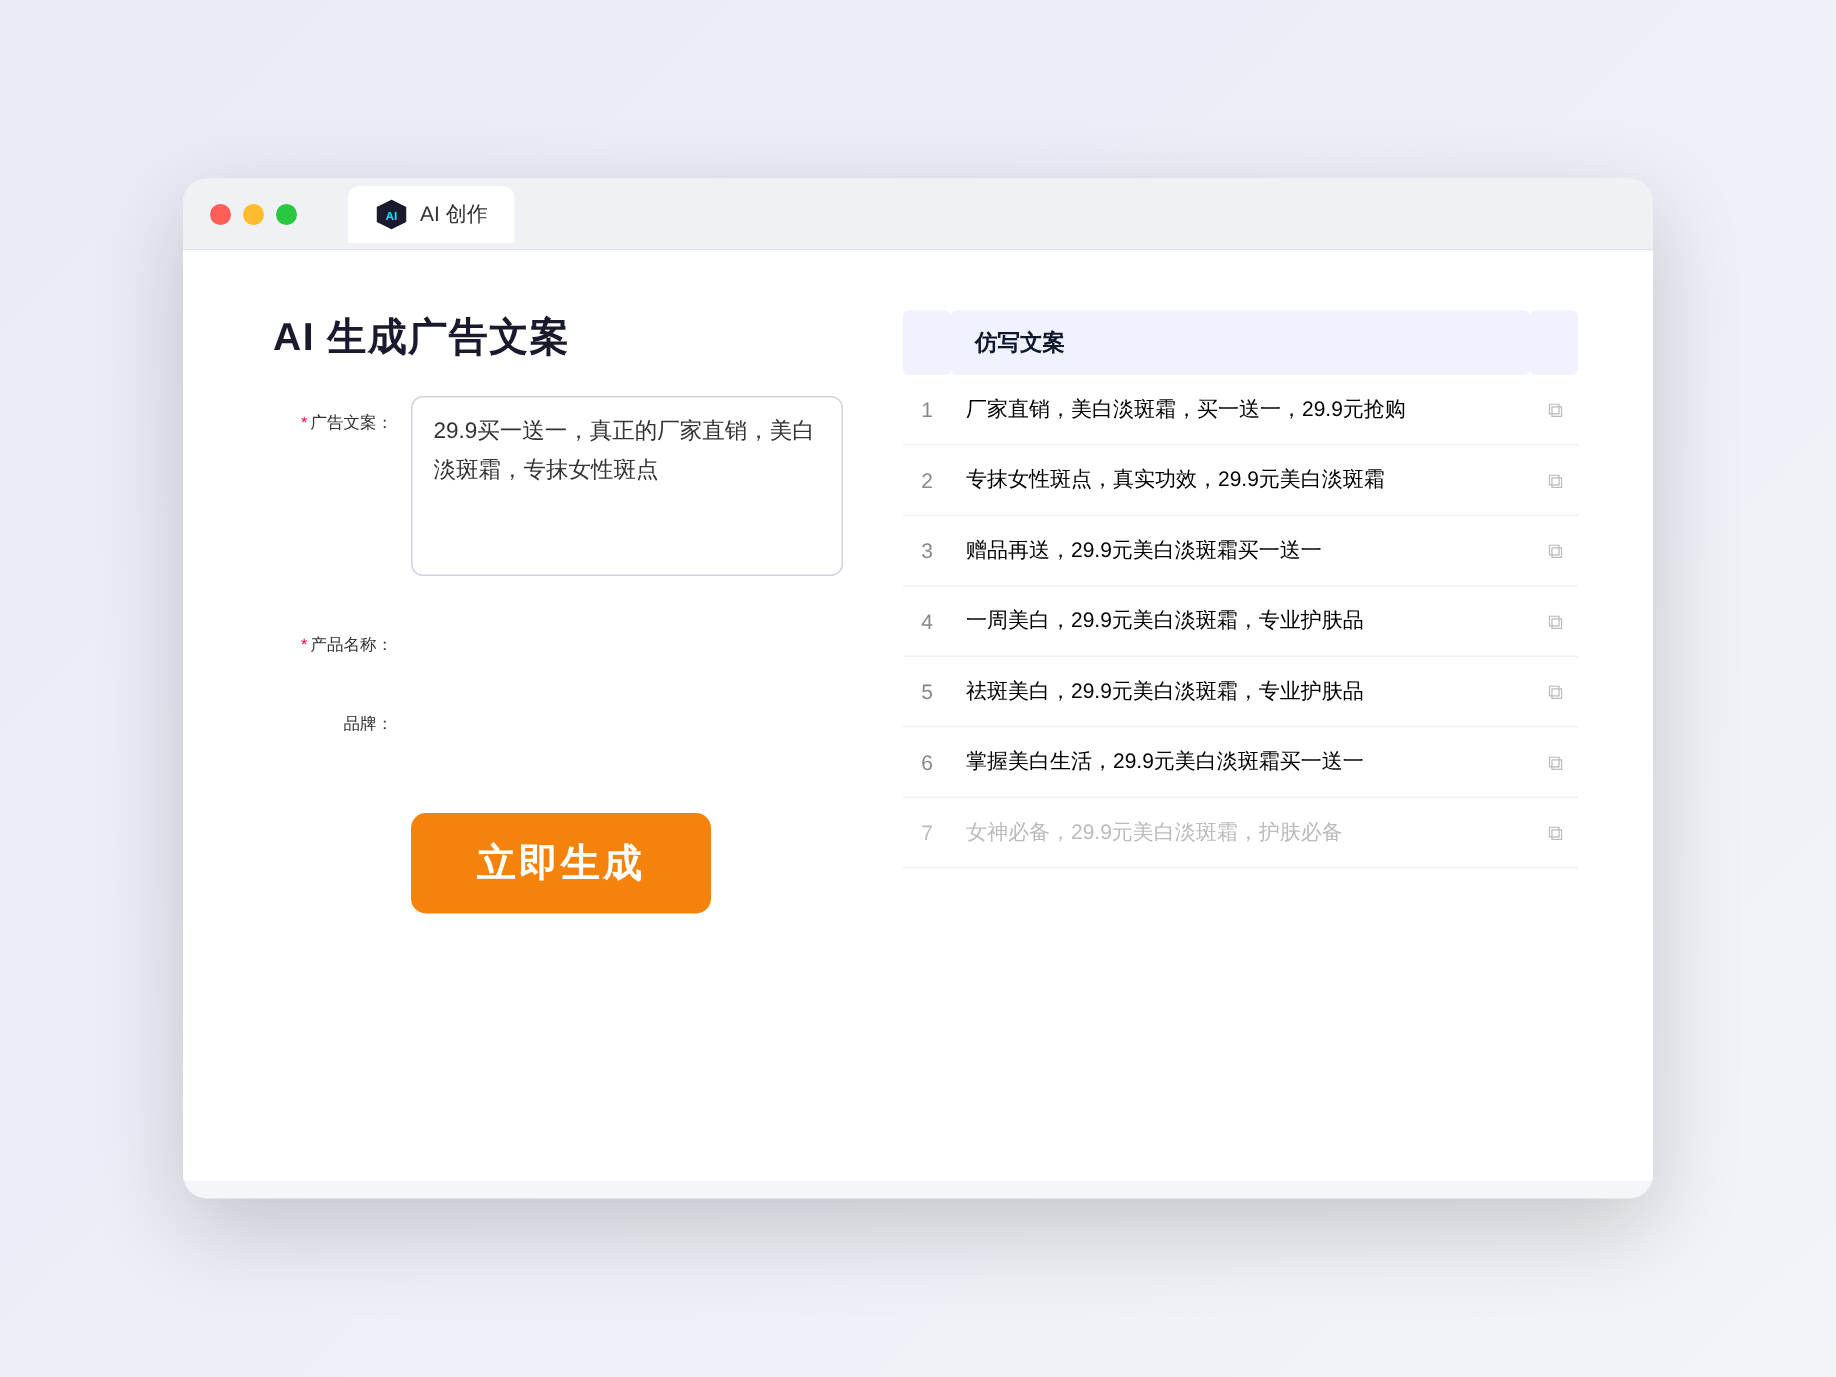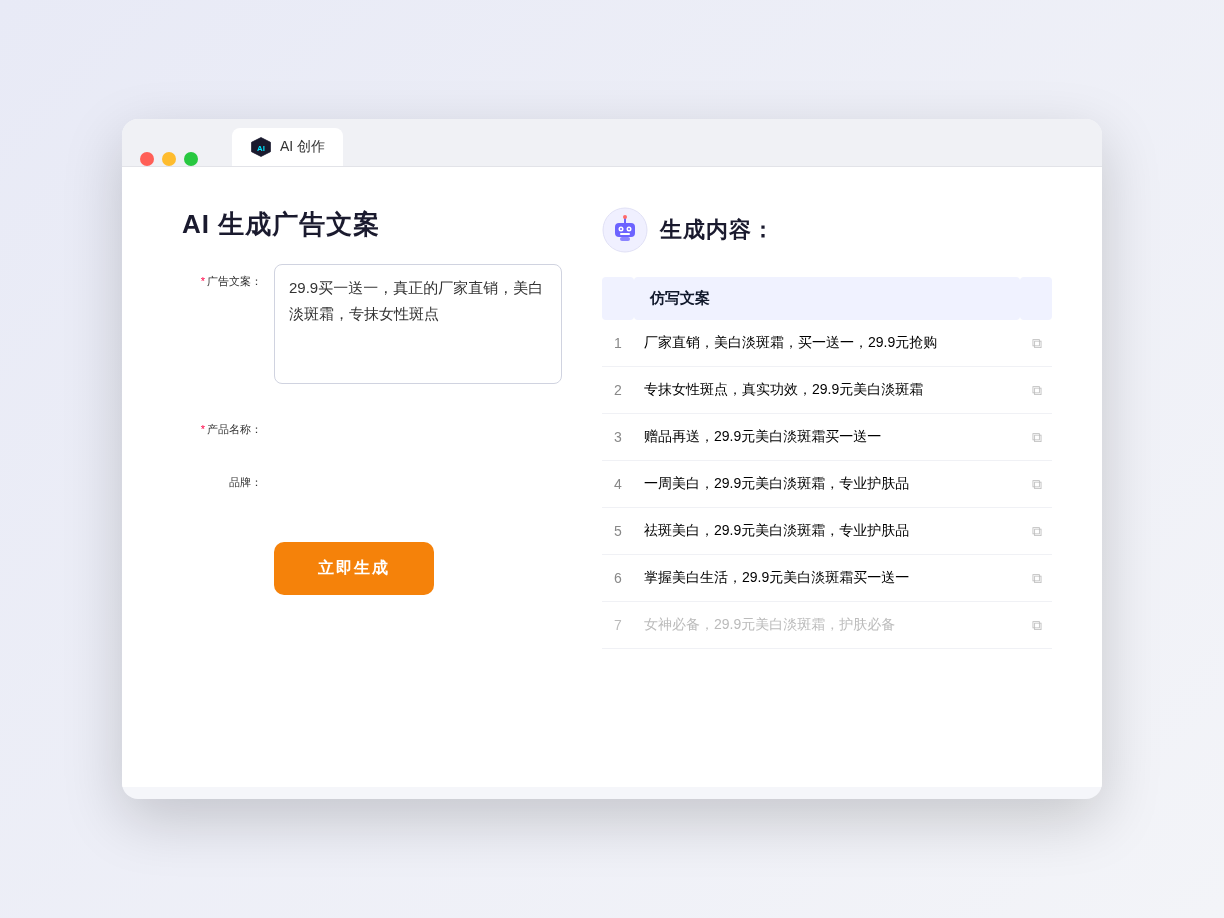--- a/index.html
+++ b/index.html
@@ -16,21 +16,21 @@
       min-height: 680px;
       background: #f5f6fa;
       border-radius: 16px;
       box-shadow: 0 20px 60px rgba(0,0,0,0.18);
       overflow: hidden;
     }
     .title-bar {
       background: #f0f1f5;
       height: 48px;
       display: flex;
-      align-items: flex-end;
+      align-items: center;
       padding: 0 18px;
       border-bottom: 1px solid #e2e3e8;
       gap: 14px;
     }
     .traffic-lights {
       display: flex;
       gap: 8px;
       align-items: center;
     }
     .traffic-light {
@@ -109,21 +109,21 @@
       line-height: 1.7;
     }
     .generate-btn {
       margin-top: 24px;
       margin-left: 92px;
       background: #f5820a;
       color: #fff;
       border: none;
       border-radius: 10px;
       padding: 16px 44px;
-      font-size: 16px;
+      font-size: 26px;
       font-weight: 600;
       cursor: pointer;
       letter-spacing: 2px;
     }
     
     .right-panel {
       flex: 1;
     }
     .result-header {
       display: flex;
@@ -226,41 +226,20 @@
       
       <div class="form-row">
         <div class="form-label">品牌：</div>
       </div>
 
       
       <button class="generate-btn">立即生成</button>
     </div>
 
     <div class="right-panel">
-      <div class="result-header">
-
-        <svg class="robot-icon-wrap" viewBox="0 0 46 46" fill="none" xmlns="http://www.w3.org/2000/svg">
-          <circle cx="23" cy="23" r="22" fill="#f0f0ff" stroke="#e0e0f5" stroke-width="1"></circle>
-
-          <rect x="13" y="16" width="20" height="14" rx="4" fill="#6c63ff"></rect>
-
-          <circle cx="19" cy="22" r="2.5" fill="white"></circle>
-          <circle cx="27" cy="22" r="2.5" fill="white"></circle>
-          <circle cx="19" cy="22" r="1" fill="#6c63ff"></circle>
-          <circle cx="27" cy="22" r="1" fill="#6c63ff"></circle>
-
-          <line x1="23" y1="16" x2="23" y2="11" stroke="#6c63ff" stroke-width="2"></line>
-          <circle cx="23" cy="10" r="2" fill="#ff6b6b"></circle>
-
-          <rect x="18" y="26" width="10" height="2" rx="1" fill="white"></rect>
-
-          <rect x="18" y="30" width="10" height="4" rx="2" fill="#8b84ff"></rect>
-        </svg>
-        <div class="result-title">生成内容：</div>
-      </div>
 
       <table class="result-table">
         <thead>
           <tr>
             <th style="width:28px;"></th>
             <th>仿写文案</th>
             <th style="width:32px;"></th>
           </tr>
         </thead>
         <tbody id="result-tbody">

